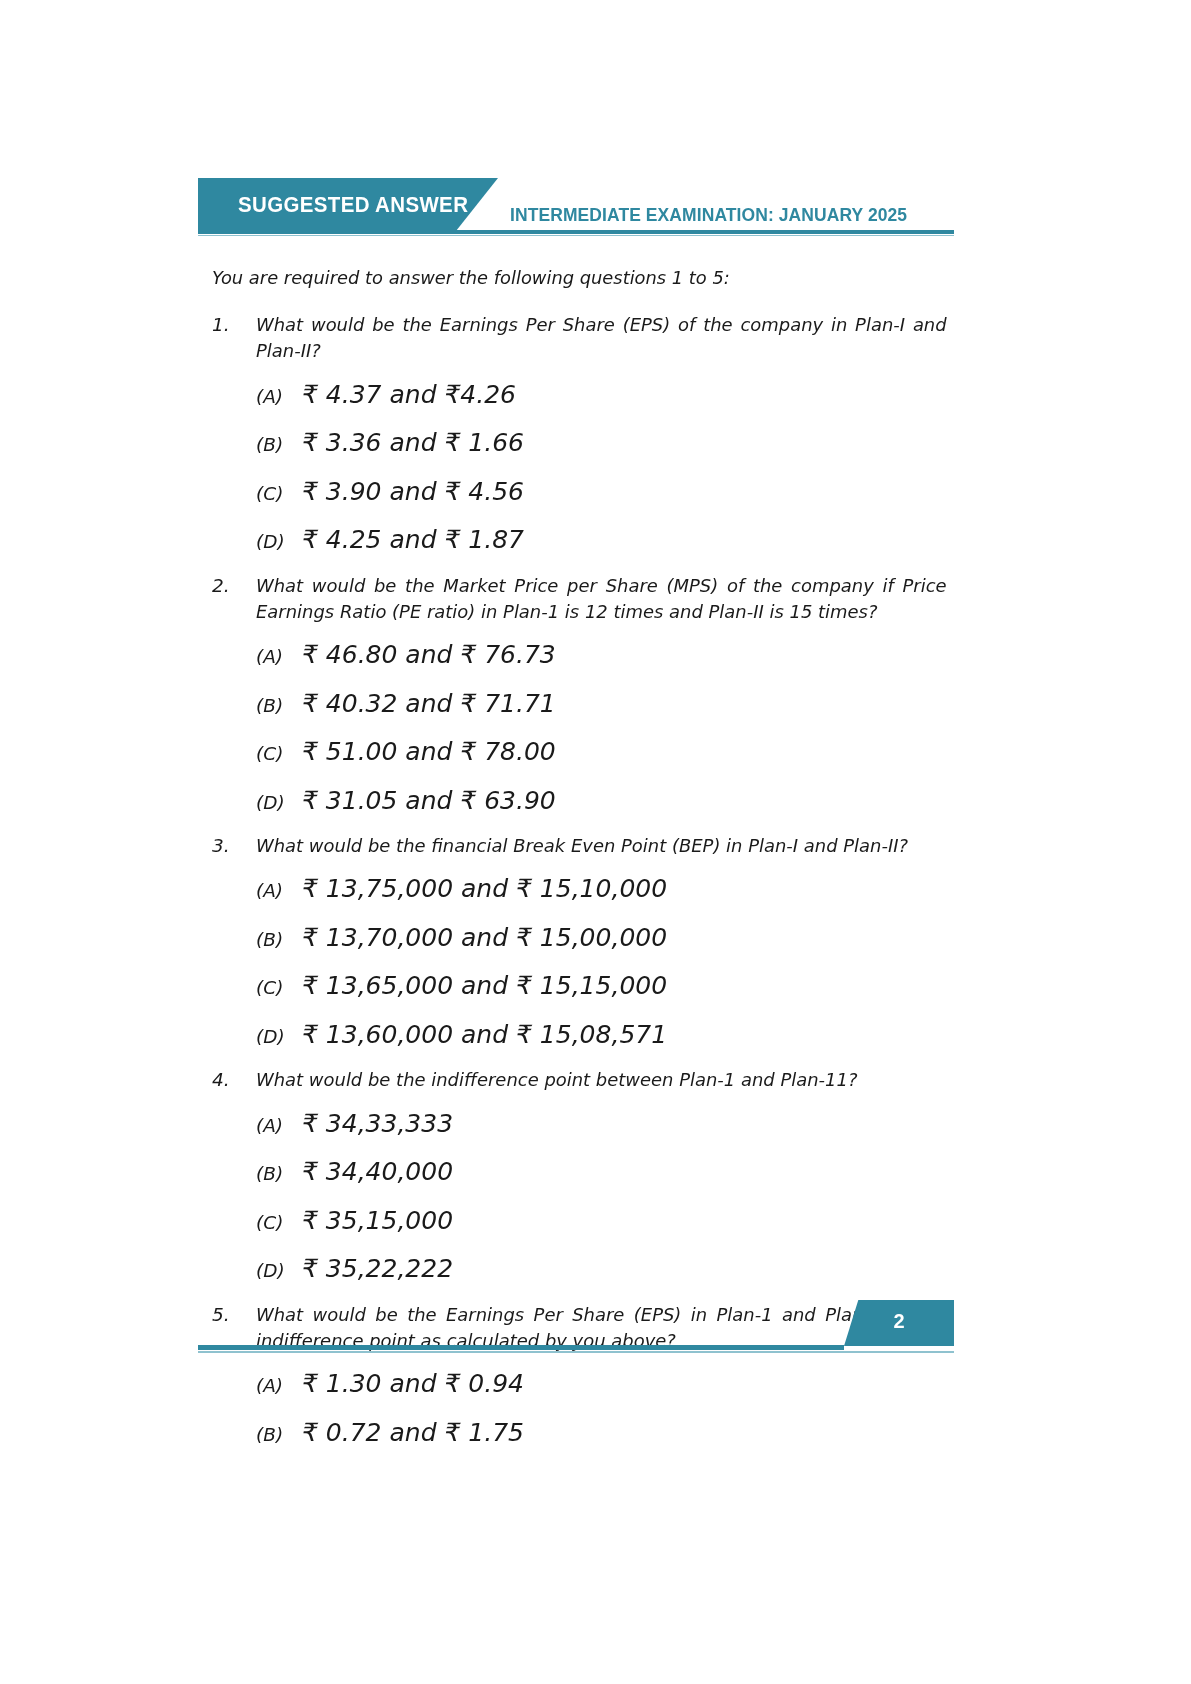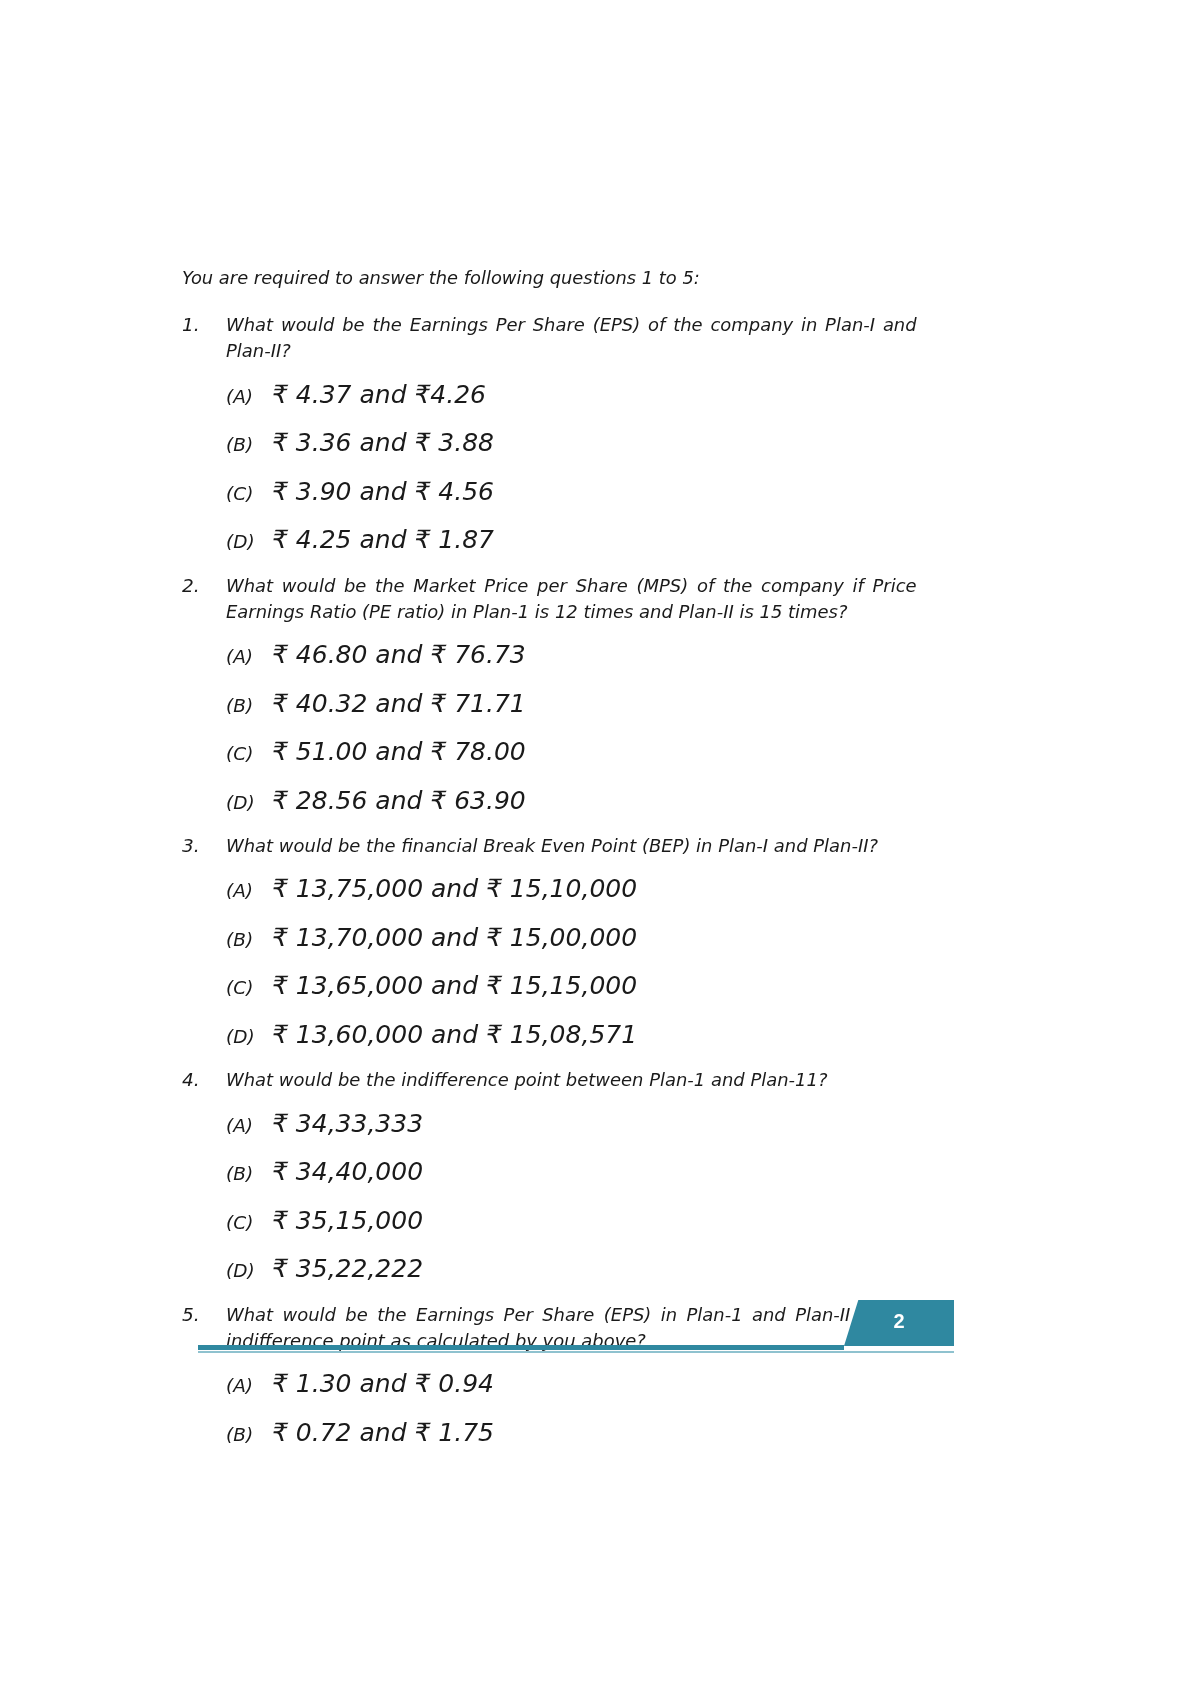--- a/index.html
+++ b/index.html
@@ -78,21 +78,21 @@
     left: 0px;
     top: 57px;
     width: 756px;
     height: 1px;
     background: #8fc2cf;
   }
 
   
   .content {
     position: absolute;
-    left: 182px;
+    left: 212px;
     top: 266px;
     width: 756px;
   }
 
   .intro {
     font-family: "DejaVu Sans", sans-serif;
     font-style: italic;
     font-size: 18.5px;
     color: #1a1a1a;
     line-height: 1.35;
@@ -197,37 +197,44 @@
     width: 756px;
     height: 2px;
     background: #8fc2cf;
   }
 </style>
 </head>
 <body>
 
 <div class="page">
 
+  <div class="header">
+    <div class="header-tab"></div>
+    <div class="header-tab-label">SUGGESTED ANSWER</div>
+    <div class="header-exam">INTERMEDIATE EXAMINATION: JANUARY 2025</div>
+    <div class="header-rule"></div>
+    <div class="header-rule-thin"></div>
+  </div>
 
   <div class="content">
 
     <div class="intro">You are required to answer the following questions 1 to 5:</div>
 
     <div class="question-block">
       <div class="q-row">
         <div class="q-num">1.</div>
         <div class="q-text">What would be the Earnings Per Share (EPS) of the company in Plan-I and Plan-II?</div>
       </div>
       <div class="opt-row">
         <div class="opt-label">(A)</div>
         <div class="opt-text">₹ 4.37 and ₹4.26</div>
       </div>
       <div class="opt-row">
         <div class="opt-label">(B)</div>
-        <div class="opt-text">₹ 3.36 and ₹ 3.88</div>
+        <div class="opt-text">₹ 3.36 and ₹ 1.66</div>
       </div>
       <div class="opt-row">
         <div class="opt-label">(C)</div>
         <div class="opt-text">₹ 3.90 and ₹ 4.56</div>
       </div>
       <div class="opt-row">
         <div class="opt-label">(D)</div>
         <div class="opt-text">₹ 4.25 and ₹ 1.87</div>
       </div>
     </div>
@@ -244,21 +251,21 @@
       <div class="opt-row">
         <div class="opt-label">(B)</div>
         <div class="opt-text">₹ 40.32 and ₹ 71.71</div>
       </div>
       <div class="opt-row">
         <div class="opt-label">(C)</div>
         <div class="opt-text">₹ 51.00 and ₹ 78.00</div>
       </div>
       <div class="opt-row">
         <div class="opt-label">(D)</div>
-        <div class="opt-text">₹ 28.56 and ₹ 63.90</div>
+        <div class="opt-text">₹ 31.05 and ₹ 63.90</div>
       </div>
     </div>
 
     <div class="question-block">
       <div class="q-row">
         <div class="q-num">3.</div>
         <div class="q-text">What would be the financial Break Even Point (BEP) in Plan-I and Plan-II?</div>
       </div>
       <div class="opt-row">
         <div class="opt-label">(A)</div>

